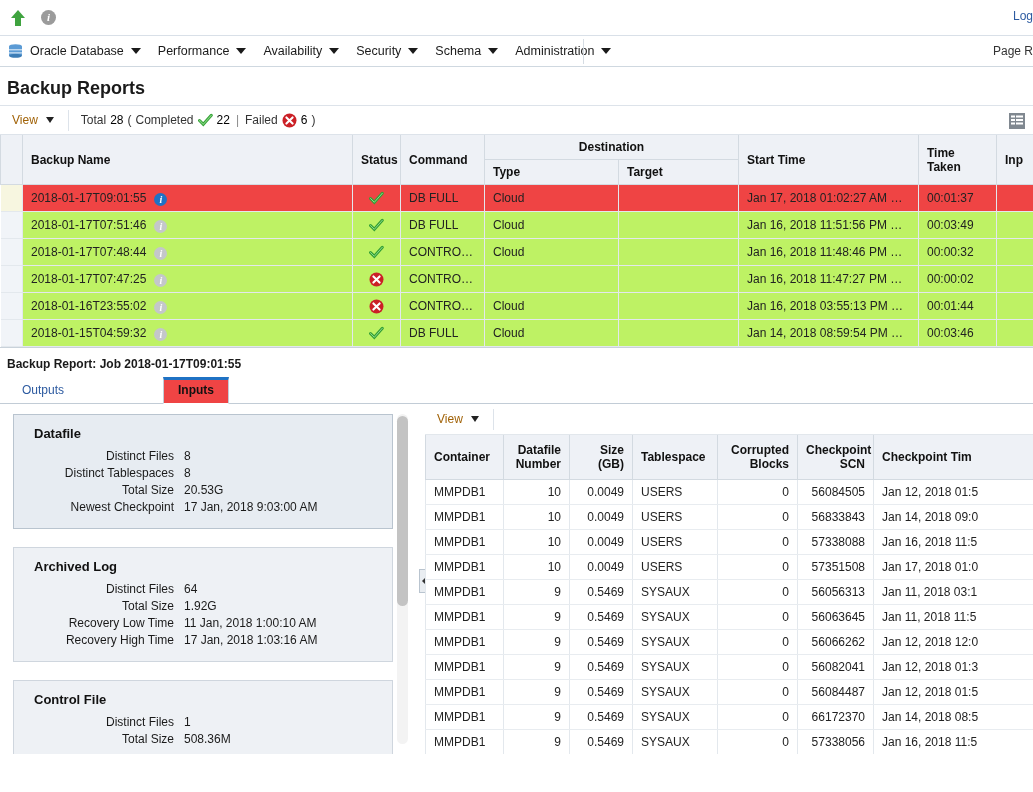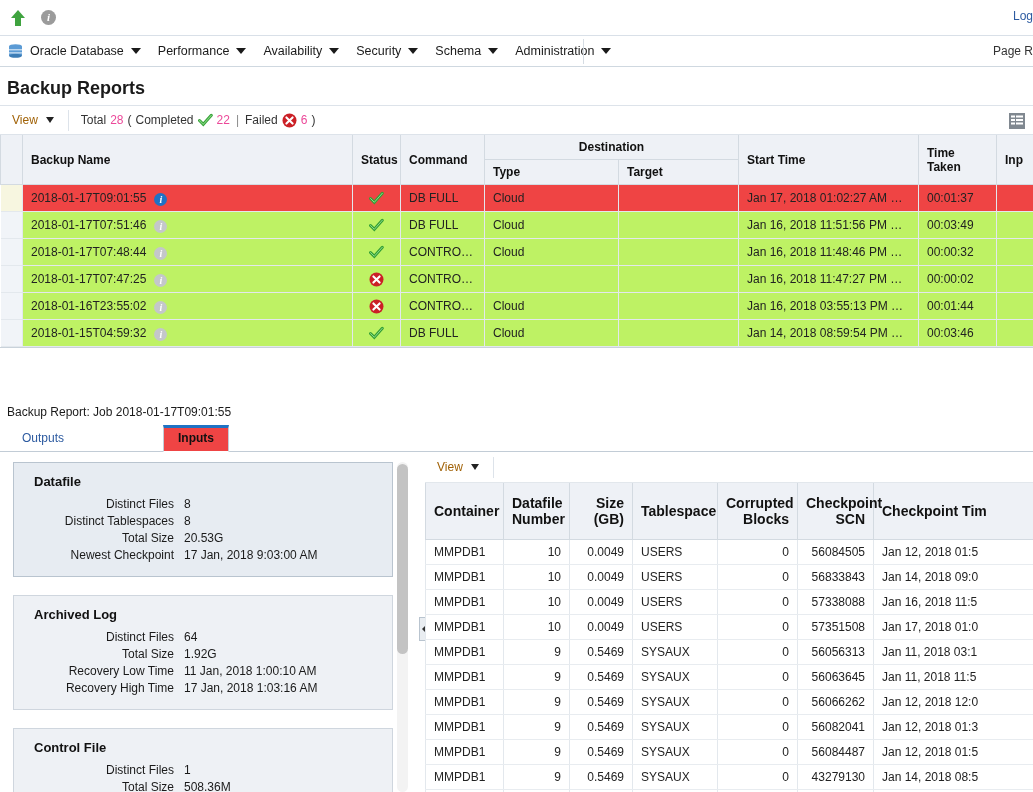--- a/index.html
+++ b/index.html
@@ -146,21 +146,21 @@
   .vsep { width: 1px; height: 21px; background: #dde3ea; }
   .counts {
     display: flex;
     align-items: center;
     padding-left: 12px;
     font-size: 12px;
     color: #333;
     gap: 4px;
     white-space: nowrap;
   }
-  .counts .num { color: #ec4899; }
+  .counts .num { color: #000000; }
   .counts .sep { color: #8a8a8a; padding: 0 2px; }
   .tbl-icon-btn {
     position: absolute;
     right: 5px; top: 4px;
     width: 22px; height: 22px;
   }
 
   
   .reports-wrap {
     border-bottom: 1px solid #c9d2da;
@@ -217,24 +217,23 @@
     line-height: 13px;
     margin-left: 8px;
     vertical-align: -1px;
     font-family: "Liberation Serif", serif;
   }
   .row-info.active { background: #1f72c4; }
 
   
   .detail-title {
     font-size: 12px;
-    font-weight: normal;
+    font-weight: bold;
     color: #1a1a1a;
     padding: 9px 0 6px 7px;
-    margin-top: 48px;
   }
   .tabs {
     display: flex;
     align-items: flex-end;
     height: 27px;
     padding-left: 7px;
     border-bottom: 1px solid #c2ccd6;
     position: relative;
     gap: 40px;
   }
@@ -361,26 +360,26 @@
     border-collapse: collapse;
     table-layout: fixed;
     width: 620px;
     font-size: 12px;
   }
   table.dgrid th {
     background: #eef1f6;
     border: 1px solid #d3dae1;
     border-top: none;
     font-weight: bold;
-    font-size: 14px;
+    font-size: 12px;
     color: #111;
     padding: 6px 8px;
     text-align: left;
     vertical-align: middle;
-    height: 56px;
+    height: 44px;
   }
   table.dgrid th.r { text-align: right; }
   table.dgrid td {
     border-left: 1px solid #e3e8ed;
     border-bottom: 1px solid #e8ecf0;
     padding: 5px 8px;
     height: 25px;
     white-space: nowrap;
     overflow: hidden;
     color: #222;
@@ -783,21 +782,21 @@
             <td class="r">0</td>
             <td class="r">56084487</td>
             <td class="">Jan 12, 2018 01:5</td>
           </tr>
           <tr>
             <td class="">MMPDB1</td>
             <td class="r">9</td>
             <td class="r">0.5469</td>
             <td class="">SYSAUX</td>
             <td class="r">0</td>
-            <td class="r">43279130</td>
+            <td class="r">66172370</td>
             <td class="">Jan 14, 2018 08:5</td>
           </tr>
           <tr>
             <td class="">MMPDB1</td>
             <td class="r">9</td>
             <td class="r">0.5469</td>
             <td class="">SYSAUX</td>
             <td class="r">0</td>
             <td class="r">57338056</td>
             <td class="">Jan 16, 2018 11:5</td>

